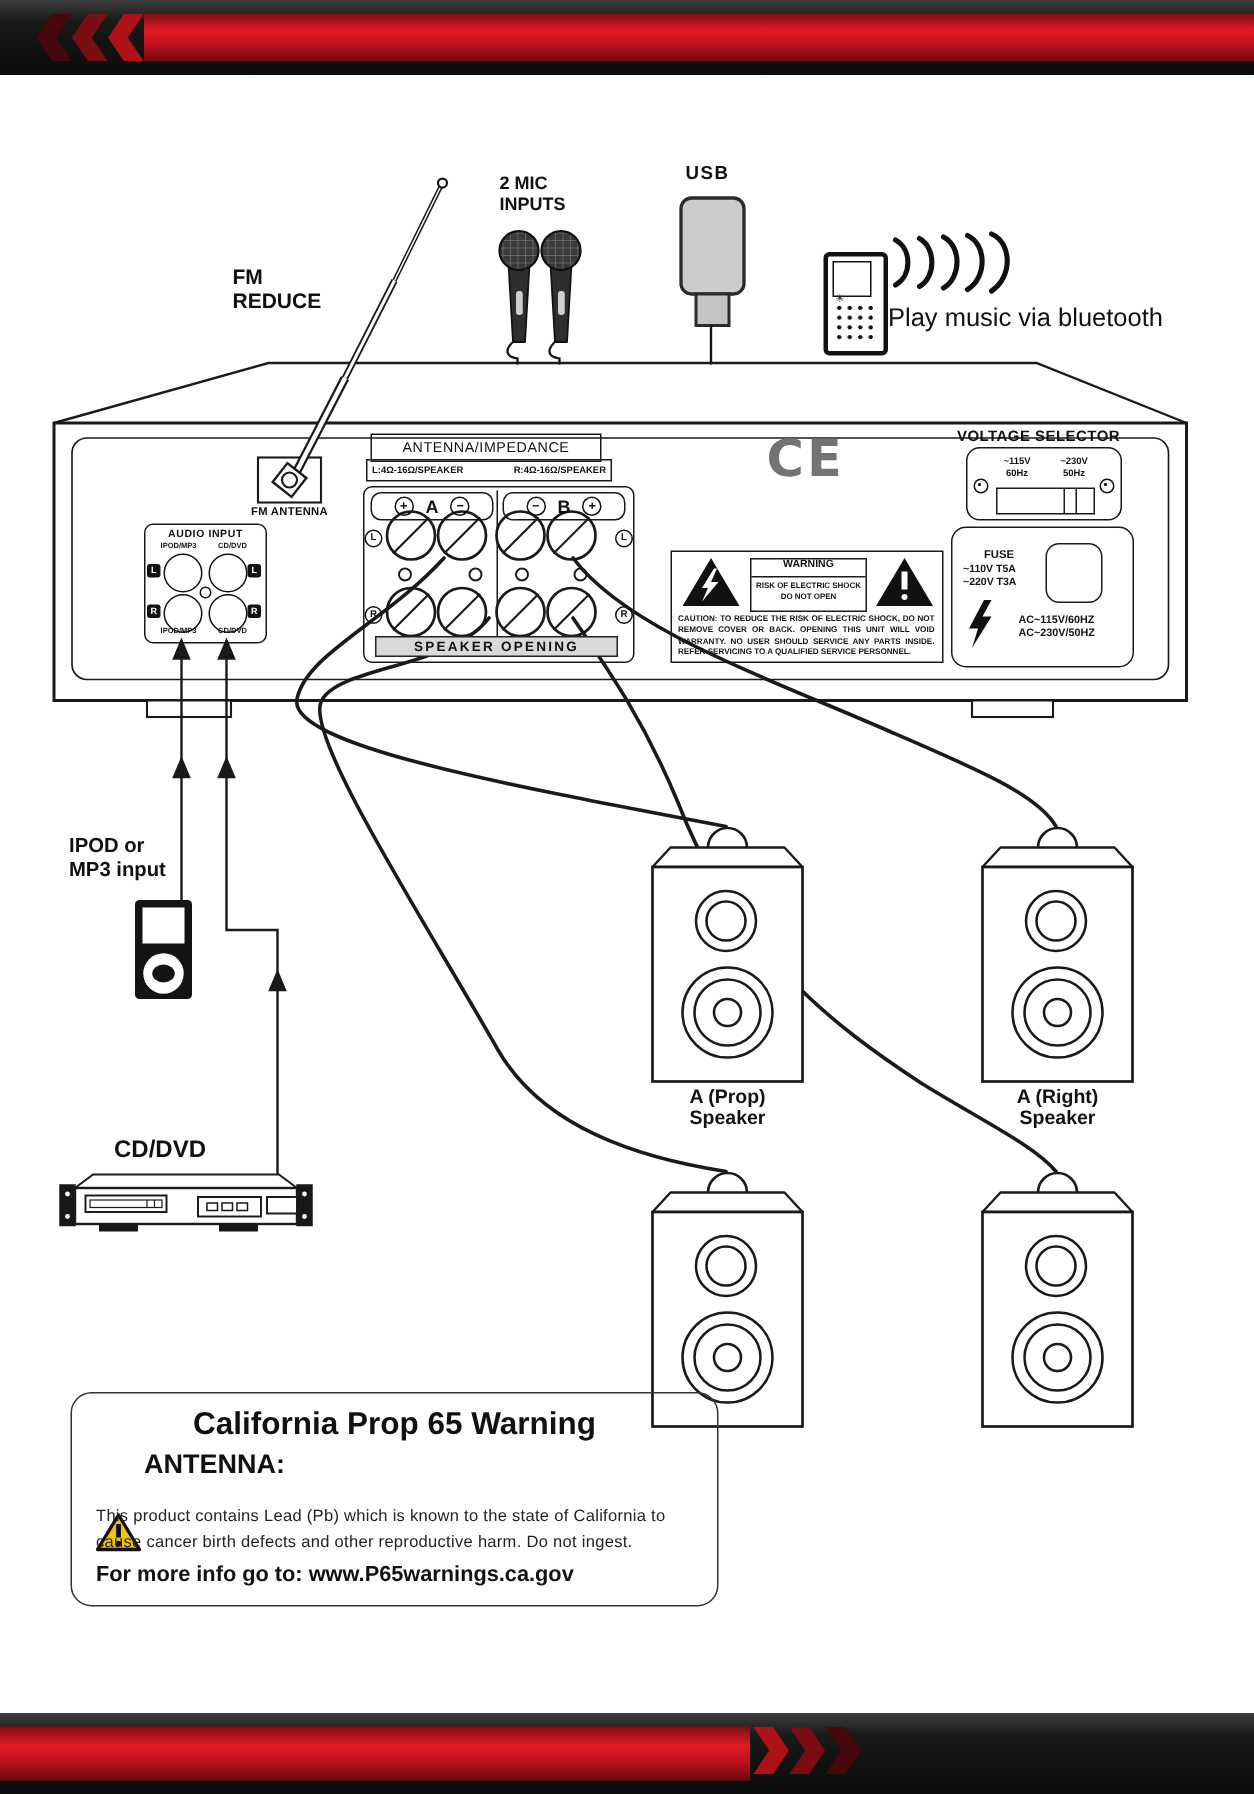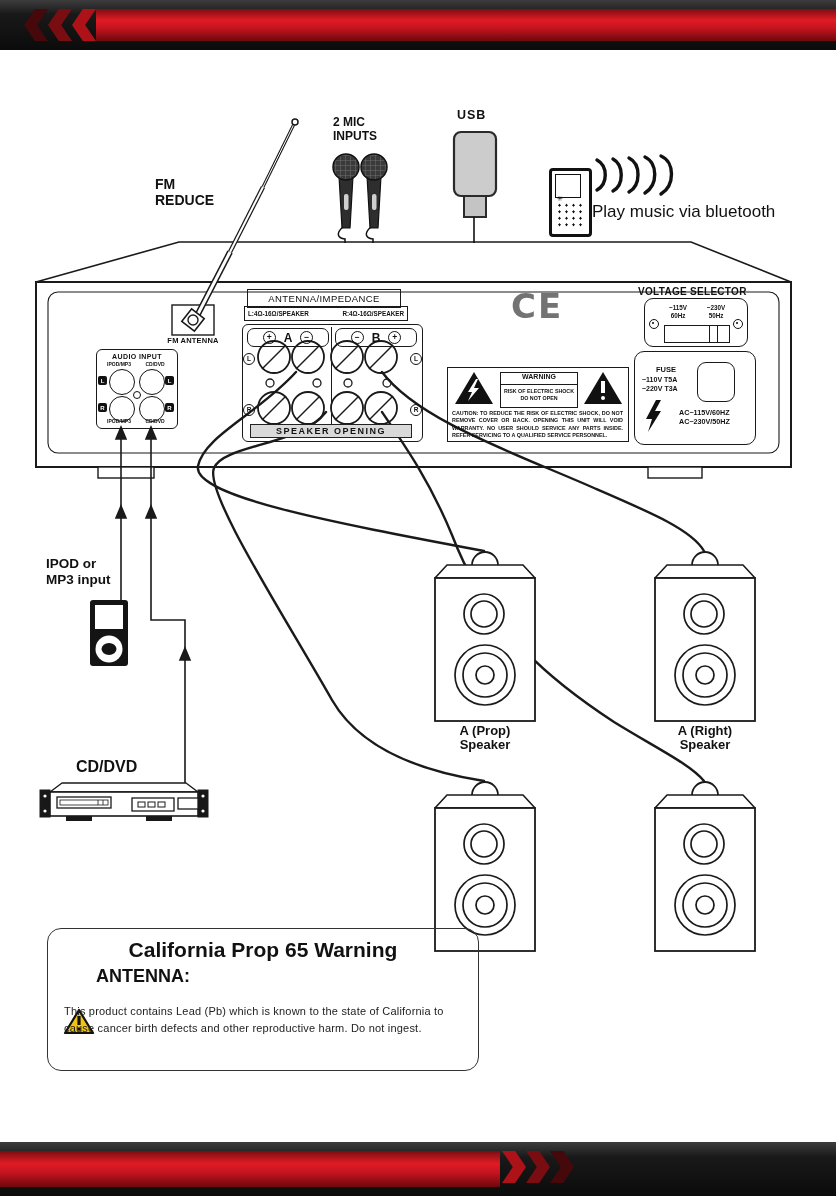--- a/index.html
+++ b/index.html
@@ -330,20 +330,21 @@
 
     <div class="lbl ml" style="left:435px;top:724px;width:100px;text-align:center;font-size:13px;line-height:1.05;">A (Prop)
 Speaker</div>
     <div class="lbl ml" style="left:655px;top:724px;width:100px;text-align:center;font-size:13px;line-height:1.05;">A (Right)
 Speaker</div>
 
     <div class="abs" style="left:47px;top:928px;width:432px;height:143px;border:1.5px solid #333;border-radius:14px;box-sizing:border-box;">
       <div style="position:absolute;left:0;top:9px;width:100%;text-align:center;font-size:21px;font-weight:bold;color:#111;">California Prop 65 Warning</div>
       <div style="position:absolute;left:48px;top:37px;font-size:18px;font-weight:bold;color:#111;">ANTENNA:</div>
       <div style="position:absolute;left:16px;top:62px;width:404px;font-size:11px;line-height:1.5;letter-spacing:0.2px;color:#222;margin-top:12px;">This product contains Lead (Pb) which is known to the state of California to cause cancer birth defects and other reproductive harm. Do not ingest.</div>
+      <div style="position:absolute;left:16px;top:113px;font-size:14.5px;font-weight:bold;color:#111;">For more info go to: www.P65warnings.ca.gov</div>
     </div>
   </div>
 
   <div class="banner bottom">
     <span class="redbar" style="left:0;width:500px;"></span>
     <span class="chev right" style="left:502px;background:#ad1219;"></span>
     <span class="chev right" style="left:526px;background:#7a0d12;"></span>
     <span class="chev right" style="left:550px;background:#45080b;"></span>
   </div>
 

